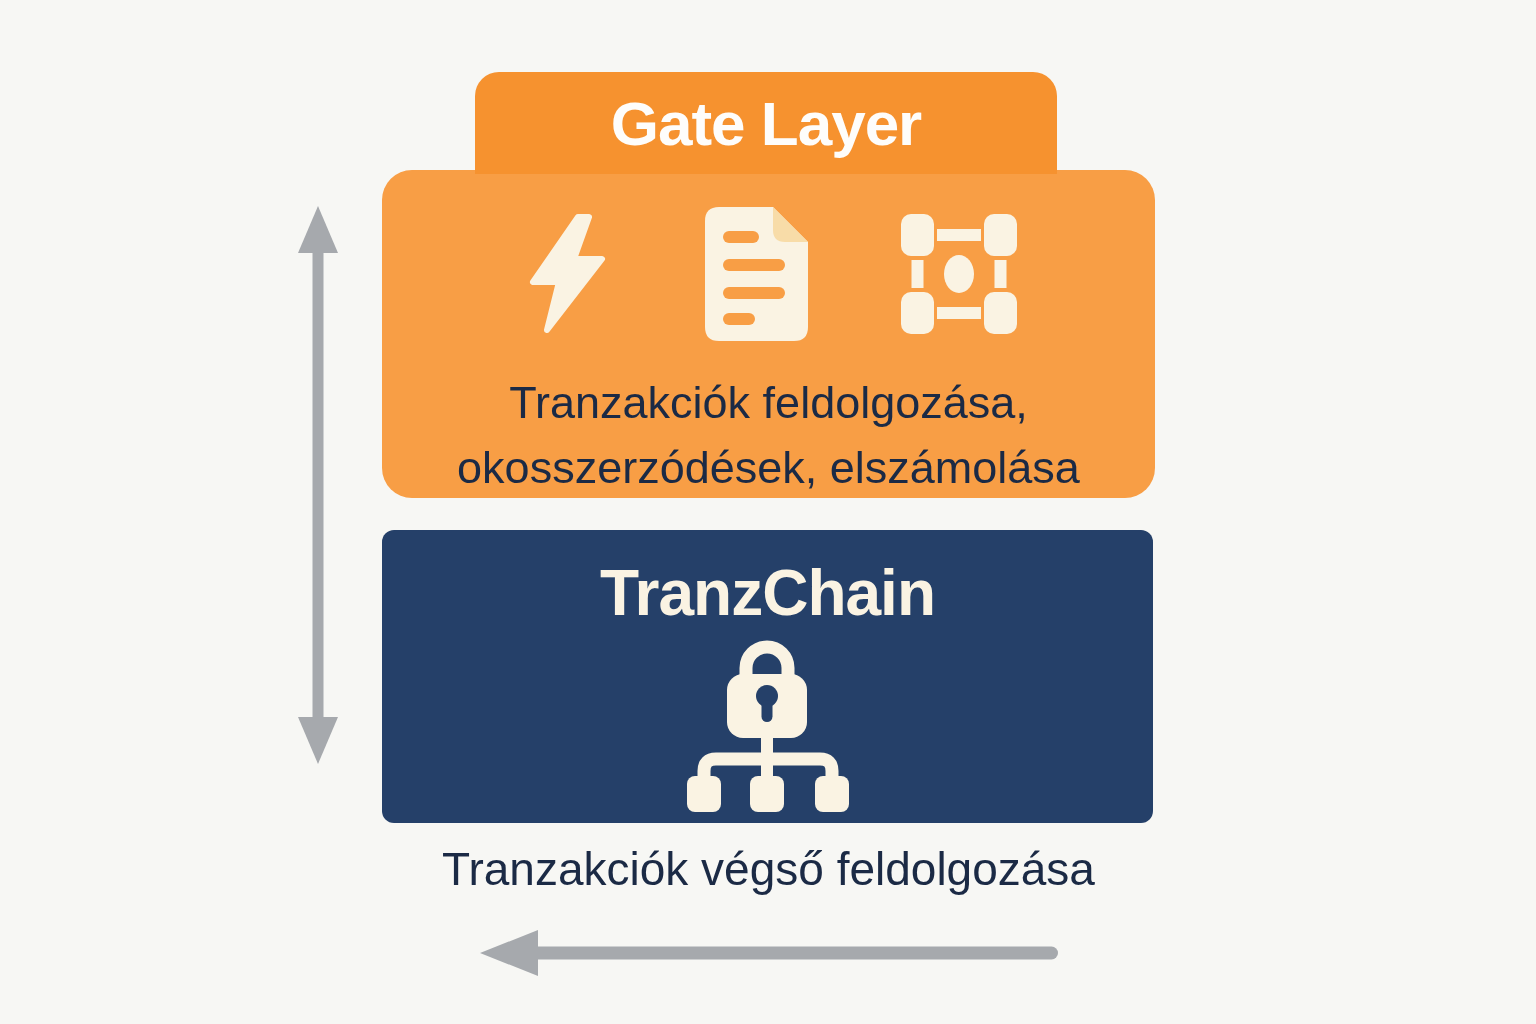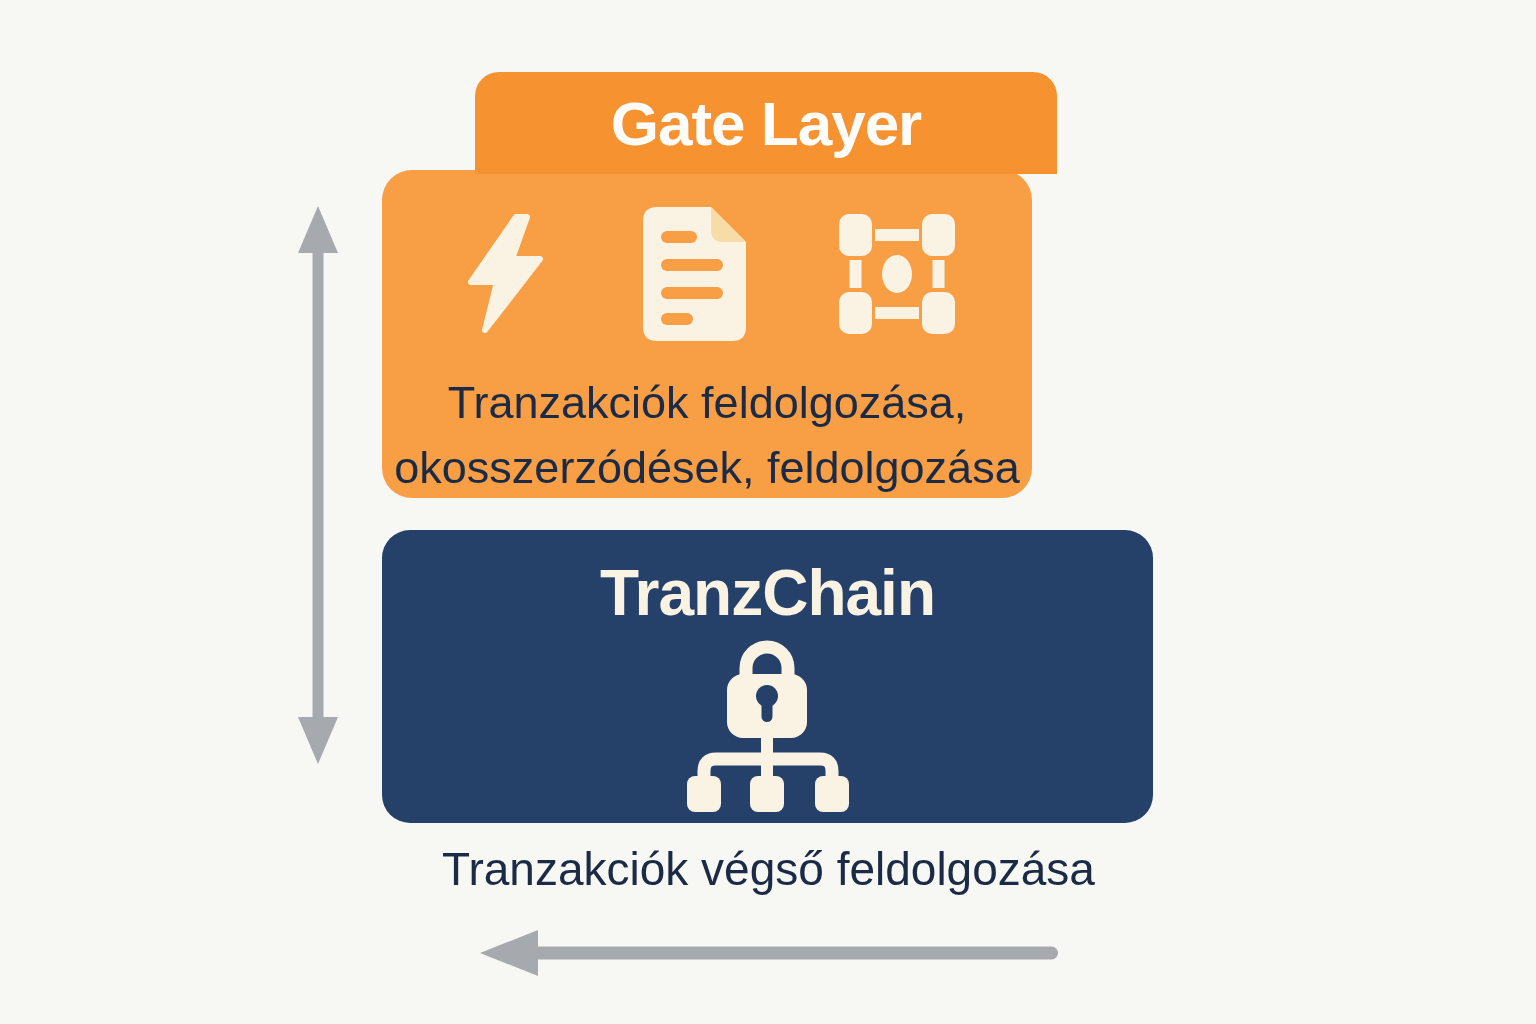--- a/index.html
+++ b/index.html
@@ -12,35 +12,35 @@
   .canvas{position:relative;width:1536px;height:1024px;background:var(--bg);}
 
   .tab{
     position:absolute;left:475px;top:72px;width:582px;height:102px;
     background:var(--tab-orange);border-radius:24px 24px 0 0;z-index:2;
     display:flex;align-items:center;justify-content:center;
   }
   .tab-title{font-size:62px;font-weight:bold;color:#FEFDFB;letter-spacing:-1px;}
 
   .orange-box{
-    position:absolute;left:382px;top:170px;width:650px;height:328px;
+    position:absolute;left:382px;top:170px;width:773px;height:328px;
     background:var(--box-orange);border-radius:30px;z-index:1;
   }
   .icons-row{
     display:flex;align-items:center;justify-content:center;
     gap:88px;padding-top:40px;height:172px;
   }
   .box-text{
     margin-top:28px;text-align:center;font-size:45px;font-weight:500;
     color:var(--text-dark);line-height:1.45;
   }
 
   .navy-box{
     position:absolute;left:382px;top:530px;width:771px;height:293px;
-    background:var(--navy);border-radius:28px;color:var(--cream);
+    background:var(--navy);border-radius:12px;color:var(--cream);
   }
   .navy-title{
     text-align:center;padding-top:26px;font-size:64px;font-weight:bold;
     color:var(--cream);letter-spacing:-1px;
   }
   .lock-tree-wrap{display:flex;justify-content:center;margin-top:6px;}
 
   .sebesseg{
     position:absolute;left:0;top:448px;width:312px;text-align:right;
     font-size:47px;font-weight:500;color:var(--text-dark);
@@ -99,21 +99,21 @@
           <rect class="cream-fill" x="36" y="93" width="44" height="12"></rect>
           <rect class="cream-fill" x="10.5" y="46" width="12" height="28"></rect>
           <rect class="cream-fill" x="93.5" y="46" width="12" height="28"></rect>
           <ellipse class="cream-fill" cx="58" cy="60" rx="15" ry="19"></ellipse>
         </svg>
       </span>
 
     </div>
     <div class="box-text">
       <div>Tranzakciók feldolgozása,</div>
-      <div>okosszerzódések, feldolgozása</div>
+      <div>okosszerzódések, elszámolása</div>
     </div>
   </div>
 
   <div class="navy-box">
     <div class="navy-title">TranzChain</div>
     <div class="lock-tree-wrap">
       <svg width="162" height="176" viewBox="0 0 162 176">
 
         <path class="cream-stroke" fill="none" stroke-width="13" stroke-linecap="round" d="M59 40 V32 A21 21 0 0 1 101 32 V40"></path>
 

